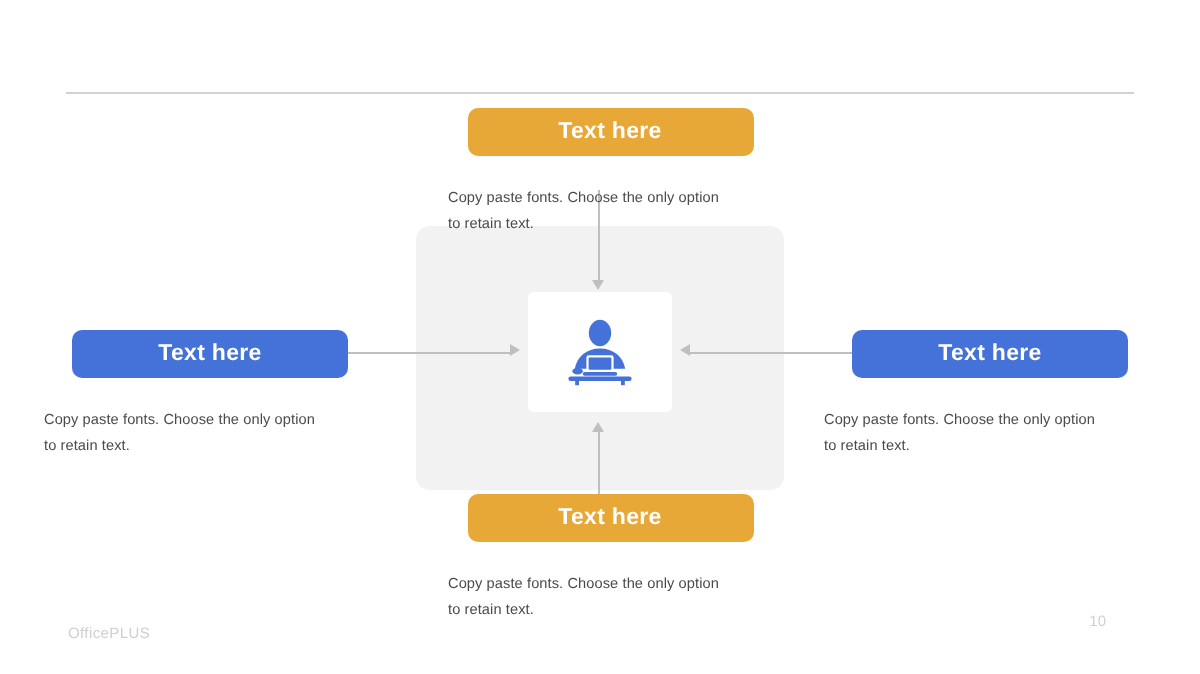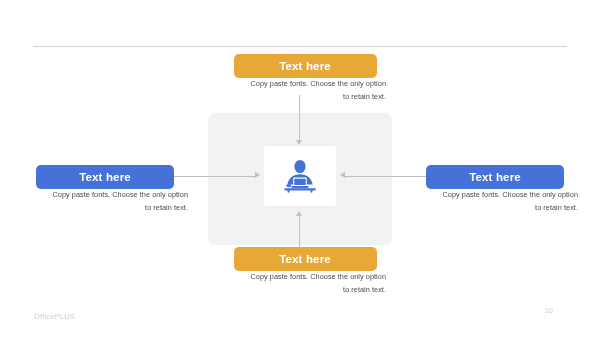--- a/index.html
+++ b/index.html
@@ -104,25 +104,25 @@
     font-size: 11.5px;
     font-weight: bold;
     letter-spacing: 0.15px;
     cursor: pointer;
     user-select: none;
   }
   .pill-orange { background: #e8a838; }
   .pill-blue   { background: #4472d8; }
 
   .caption {
-    margin-top: 0;
+    margin-top: 15px;
     font-size: 7.3px;
     line-height: 12.5px;
     color: #4a4a4a;
-    text-align: right;
+    text-align: left;
     letter-spacing: 0.05px;
   }
 
   
   .node-top    { left: 224px; top: 54px;  width: 162px; }
   .node-top .pill { width: 143px; margin: 0 auto; }
 
   .node-bottom { left: 224px; top: 247px; width: 162px; }
   .node-bottom .pill { width: 143px; margin: 0 auto; }
 

